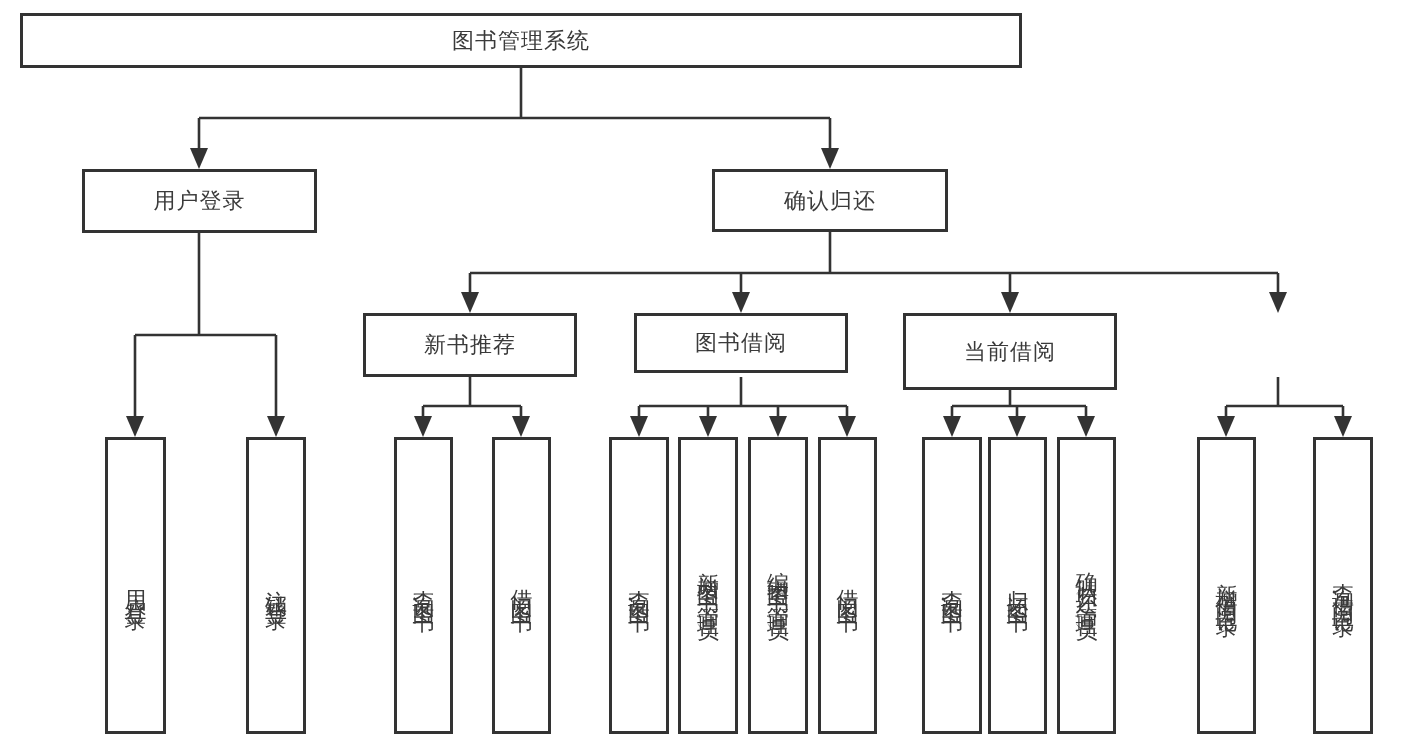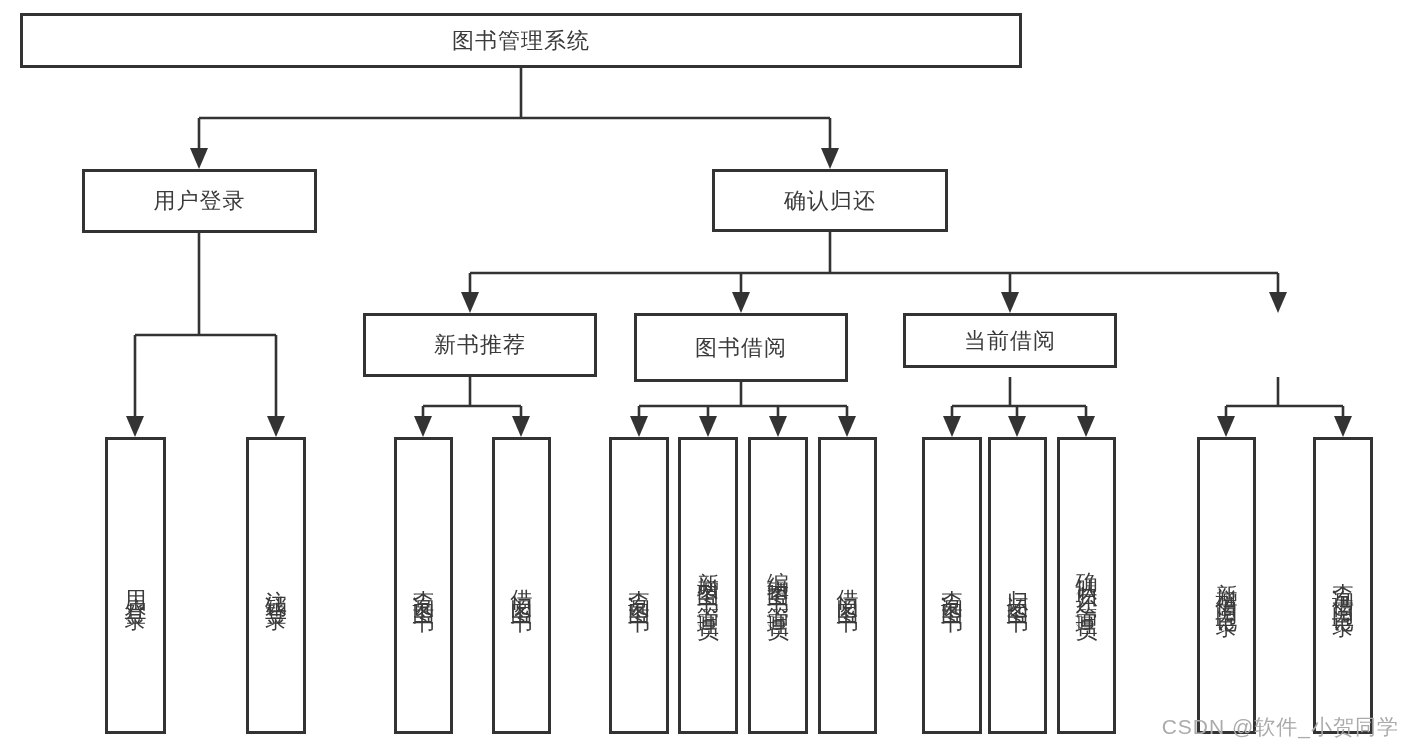--- a/index.html
+++ b/index.html
@@ -90,37 +90,36 @@
       <polygon points="1217,416 1235,416 1226,437"></polygon>
       <polygon points="1334,416 1352,416 1343,437"></polygon>
     </g>
   </svg>
 
   <div class="node" style="left:20px;top:13px;width:1002px;height:55px">图书管理系统</div>
 
   <div class="node" style="left:82px;top:169px;width:235px;height:64px">用户登录</div>
   <div class="node" style="left:712px;top:169px;width:236px;height:63px">确认归还</div>
 
-  <div class="node" style="left:363px;top:313px;width:234px;height:64px">新书推荐</div>
-  <div class="node" style="left:634px;top:313px;width:214px;height:69px">图书借阅</div>
-  <div class="node" style="left:903px;top:313px;width:214px;height:55px">当前借阅</div>
+  <div class="node" style="left:363px;top:313px;width:214px;height:64px">新书推荐</div>
+  <div class="node" style="left:634px;top:313px;width:214px;height:60px">图书借阅</div>
+  <div class="node" style="left:903px;top:313px;width:214px;height:77px">当前借阅</div>
 
   <div class="node v" style="left:105px;top:437px;width:61px;height:297px">用户登录</div>
   <div class="node v" style="left:246px;top:437px;width:60px;height:297px">注销登录</div>
 
   <div class="node v" style="left:394px;top:437px;width:59px;height:297px">查询图书</div>
   <div class="node v" style="left:492px;top:437px;width:59px;height:297px">借阅图书</div>
 
   <div class="node v" style="left:609px;top:437px;width:60px;height:297px">查询图书</div>
   <div class="node v" style="left:678px;top:437px;width:60px;height:297px">新增图书（管理员）</div>
   <div class="node v" style="left:748px;top:437px;width:60px;height:297px">编辑图书（管理员）</div>
   <div class="node v" style="left:818px;top:437px;width:59px;height:297px">借阅图书</div>
 
   <div class="node v" style="left:922px;top:437px;width:60px;height:297px">查询图书</div>
   <div class="node v" style="left:988px;top:437px;width:59px;height:297px">归还图书</div>
   <div class="node v" style="left:1057px;top:437px;width:59px;height:297px">确认归还（管理员）</div>
 
   <div class="node v" style="left:1197px;top:437px;width:59px;height:297px">新增借阅记录</div>
   <div class="node v" style="left:1313px;top:437px;width:60px;height:297px">查询借阅记录</div>
 
-  <div class="watermark">CSDN @软件_小贺同学</div>
 
 </div>
 
 </body></html>

